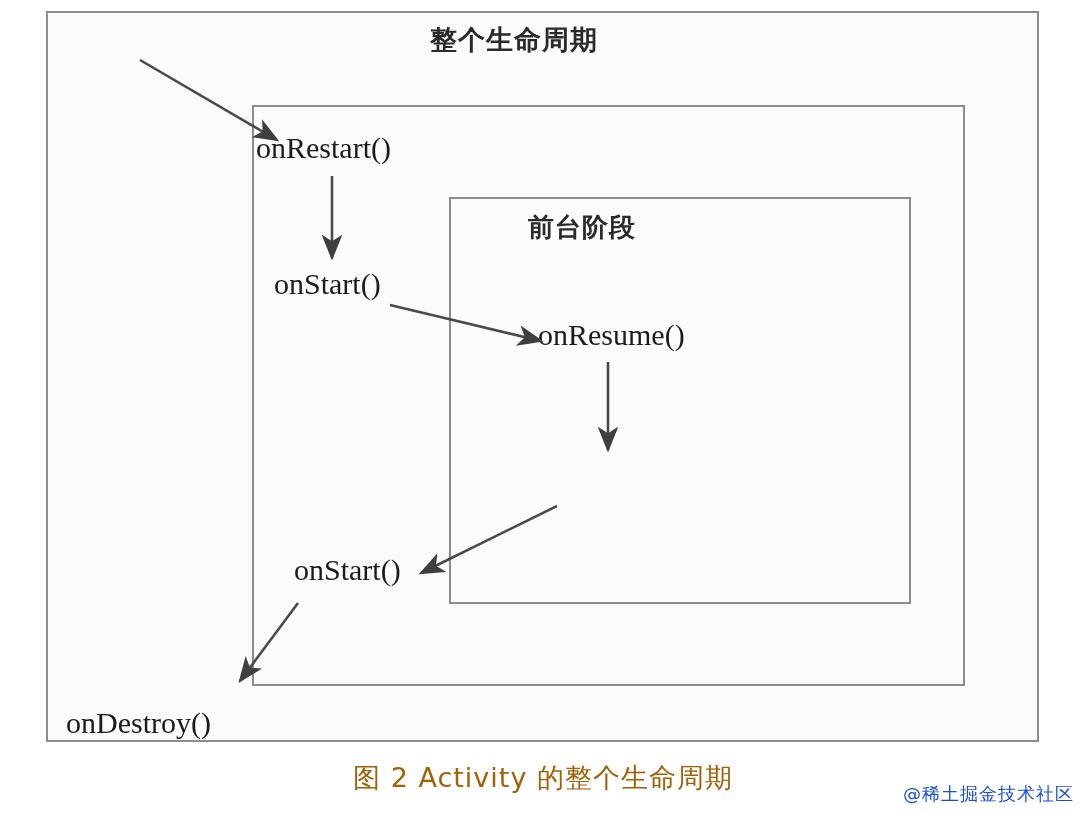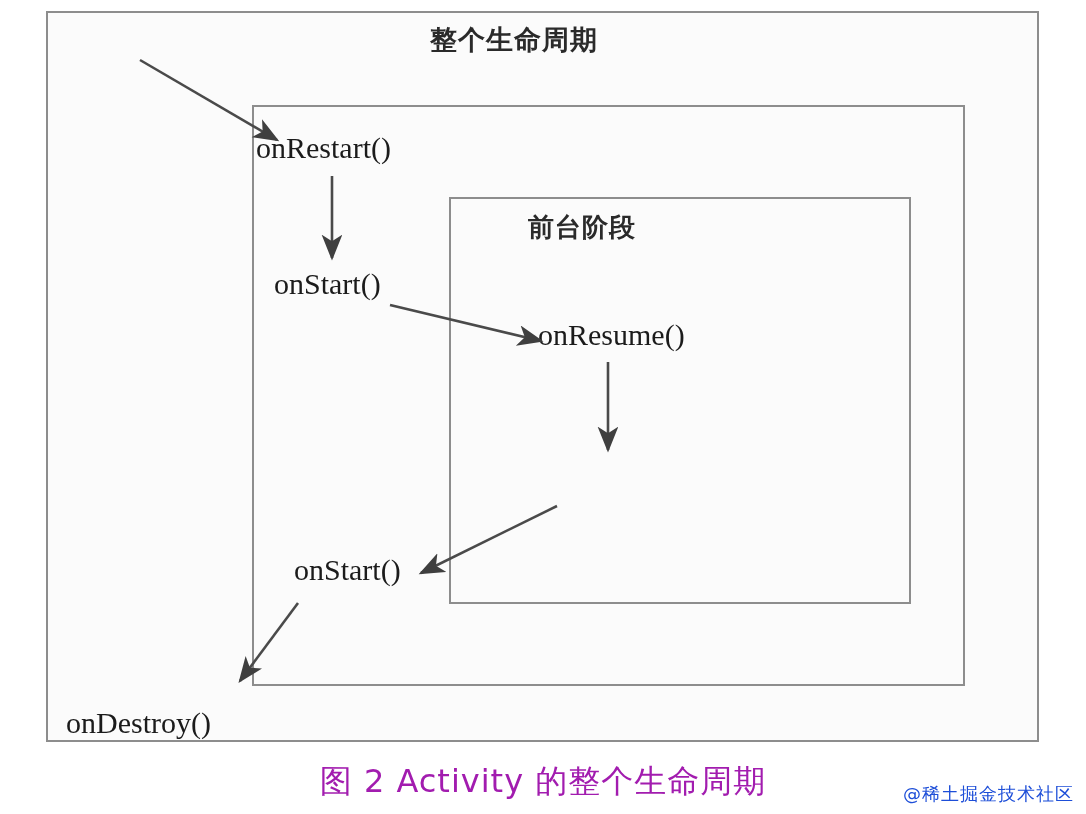--- a/index.html
+++ b/index.html
@@ -73,22 +73,22 @@
     width: 1086px; height: 814px;
     pointer-events: none;
   }
 
   #caption {
     position: absolute;
     left: 0; top: 760px;
     width: 1086px;
     text-align: center;
     font-family: "DejaVu Sans", "Liberation Sans", sans-serif;
-    font-size: 32px;
-    color: #a21caf;
+    font-size: 27px;
+    color: #a16207;
     letter-spacing: 1px;
   }
   #watermark {
     position: absolute;
     right: 12px; bottom: 8px;
     font-family: "DejaVu Sans", "Liberation Sans", sans-serif;
     font-size: 18px;
     color: #1d4ed8;
     letter-spacing: 1px;
   }

